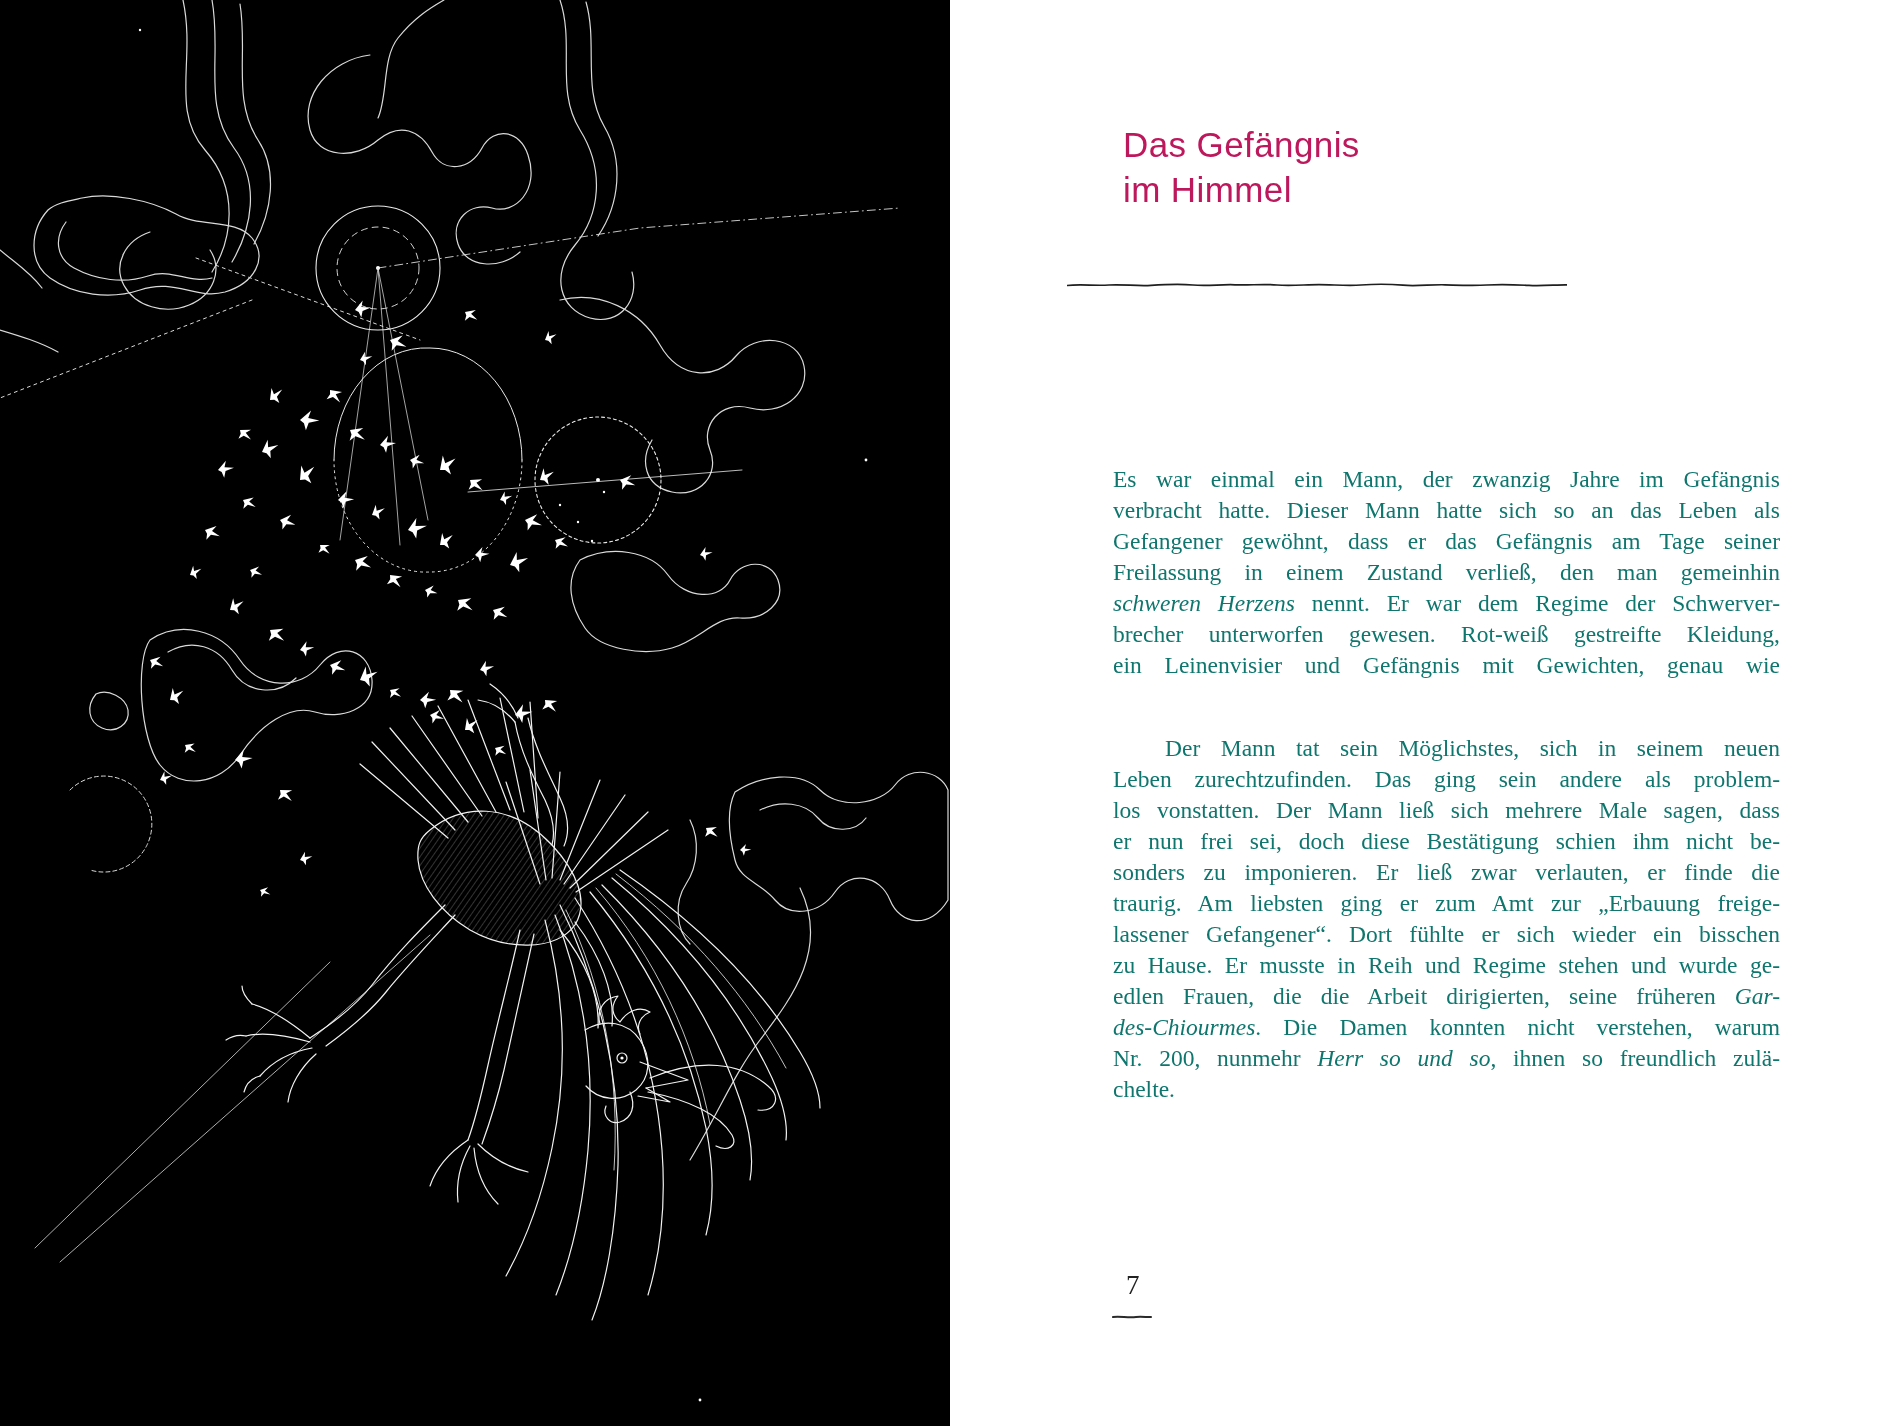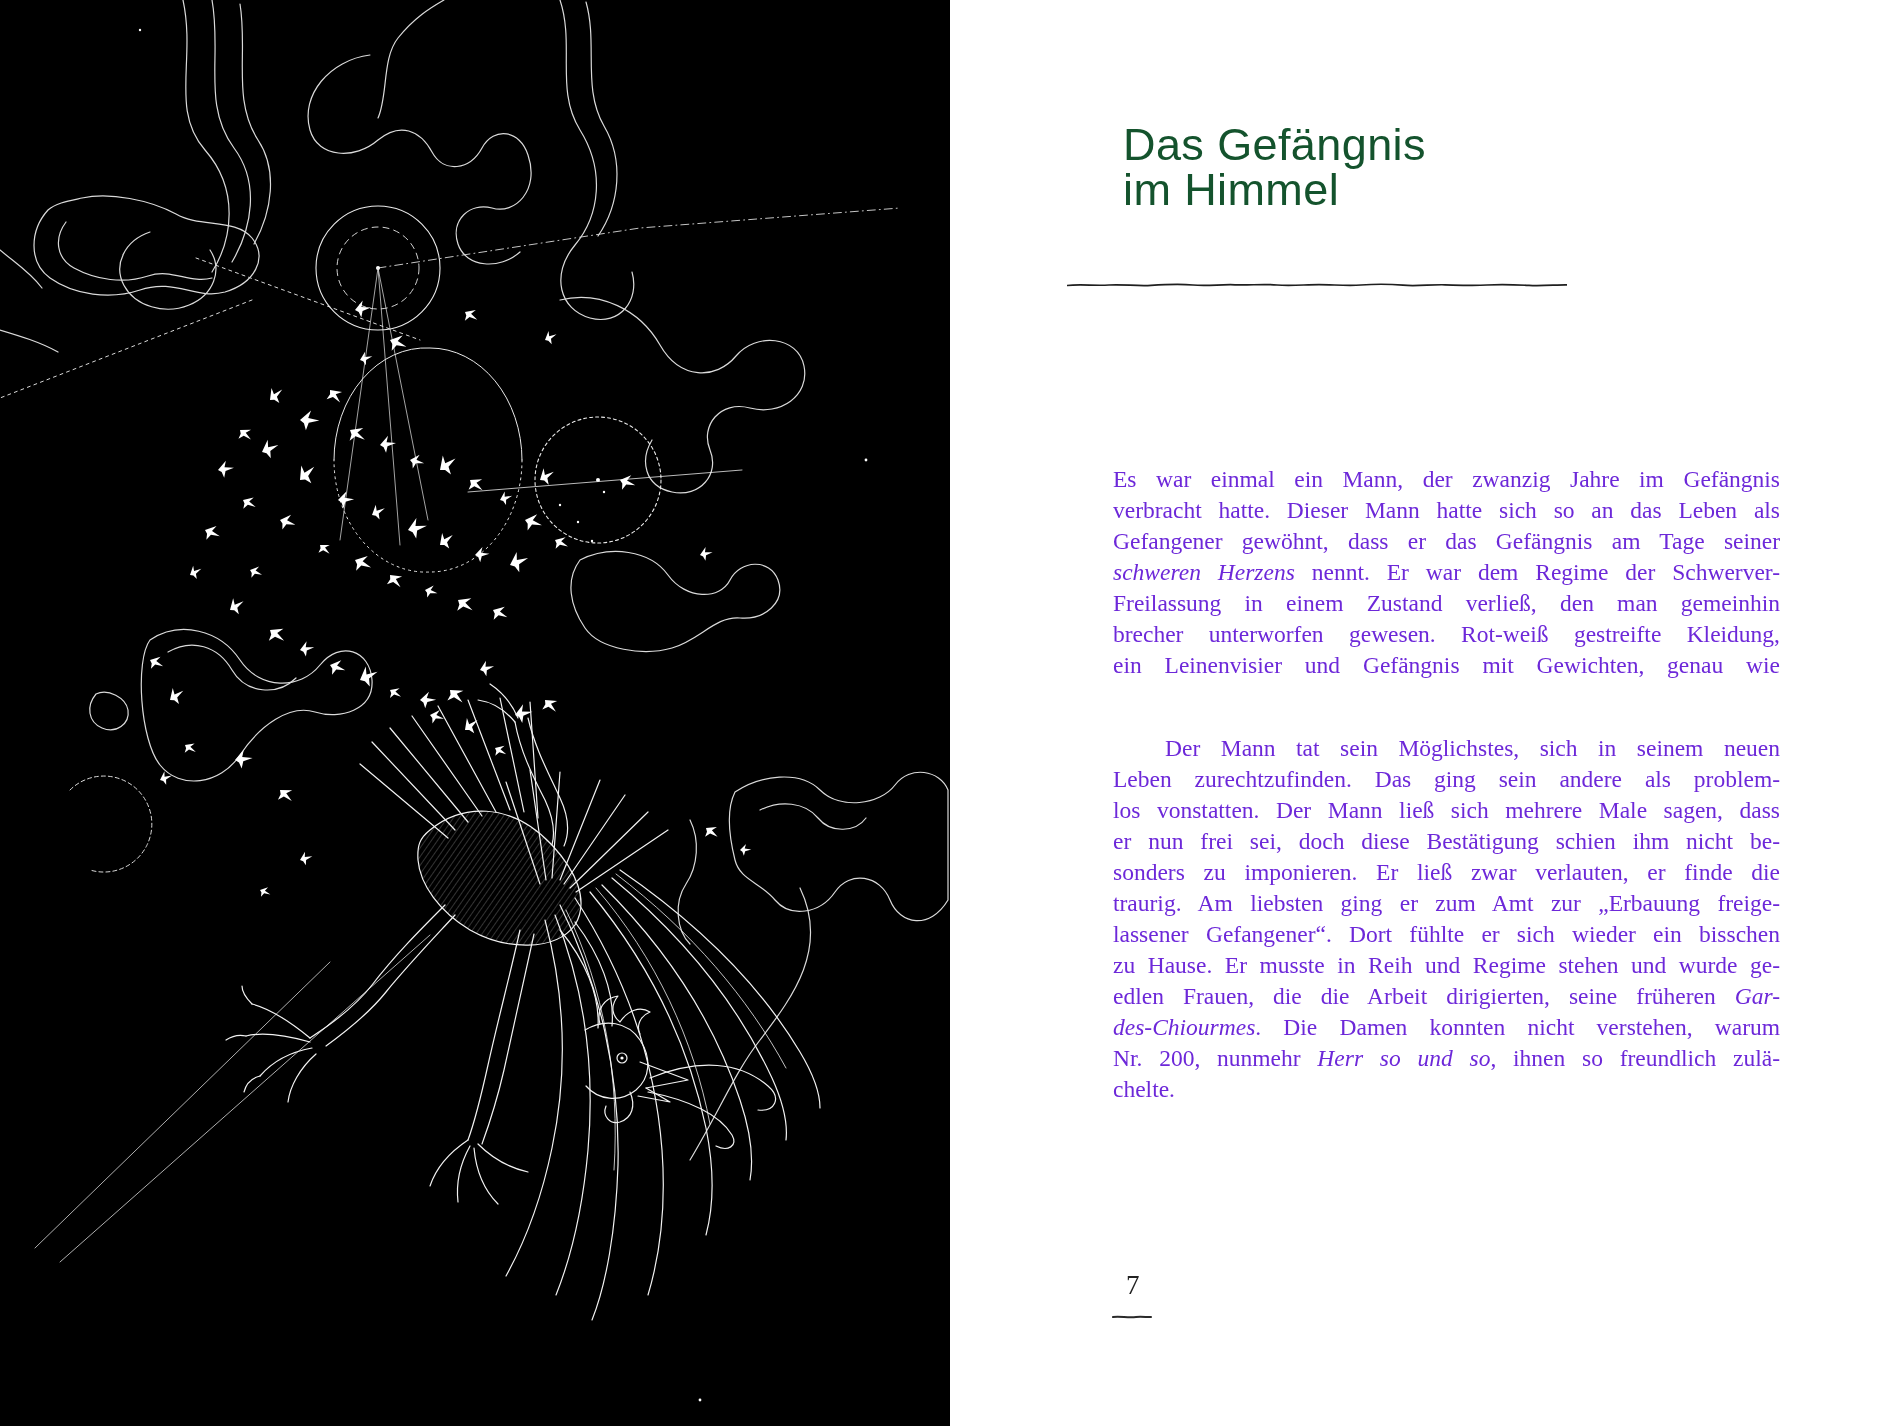--- a/index.html
+++ b/index.html
@@ -5,29 +5,29 @@
   html,body{margin:0;padding:0;background:#444;}
   .spread{width:1901px;height:1426px;display:flex;overflow:hidden;position:relative;background:#fff;}
   .page{height:1426px;position:relative;}
   .page-left{width:950px;background:#000;}
   .page-right{width:951px;background:#ffffff;color:#1b1b1b;}
   .illu{position:absolute;left:0;top:0;}
 
   .chapter-title{
     position:absolute;left:173px;top:122px;margin:0;
     font-family:"Liberation Sans",sans-serif;
-    font-weight:400;font-size:45px;line-height:45px;letter-spacing:0.4px;
-    color:#14532d;
+    font-weight:400;font-size:35px;line-height:45px;letter-spacing:0.4px;
+    color:#be185d;
   }
   .divider{position:absolute;left:117px;top:280px;}
 
   .body-text{
     position:absolute;left:163px;top:464px;width:667px;
     font-family:"Liberation Serif",serif;
-    font-size:23.5px;line-height:31px;color:#6d28d9;
+    font-size:23.5px;line-height:31px;color:#0f766e;
   }
   .para + .para{margin-top:52px;}
   .line{text-align:justify;text-align-last:justify;white-space:normal;}
   .line.last{text-align-last:left;}
   .line.indent{text-indent:52px;}
   .line em{font-style:italic;}
 
   .page-number{
     position:absolute;left:176px;top:1270px;
     font-family:"Liberation Serif",serif;font-size:27px;color:#222;
@@ -232,22 +232,22 @@
 
     <svg class="divider" width="500" height="10" viewBox="0 0 500 10" xmlns="http://www.w3.org/2000/svg">
       <path d="M0,5.5 C14,4 28,6 42,5 C56,4 70,6.4 84,5.4 C98,4.4 112,3.6 126,5 C140,6.4 154,4.2 168,4.8 C182,5.4 196,3.8 210,5 C224,6.2 238,4.6 252,4.6 C266,4.6 280,6 294,5 C308,4 322,4 336,5.2 C350,6.4 364,4.4 378,4.8 C392,5.2 406,6 420,5 C434,4 448,4.6 462,5.4 C476,6.2 490,4.6 500,4.8" stroke="#1f1f1f" stroke-width="1.7" fill="none" stroke-linecap="round"></path>
     </svg>
 
     <div class="body-text">
         <div class="para">
           <div class="line"><span>Es war einmal ein Mann, der zwanzig Jahre im Gefängnis</span></div>
           <div class="line"><span>verbracht hatte. Dieser Mann hatte sich so an das Leben als</span></div>
           <div class="line"><span>Gefangener gewöhnt, dass er das Gefängnis am Tage seiner</span></div>
+          <div class="line"><span>Freilassung in einem Zustand verließ, den man gemeinhin</span></div>
           <div class="line"><em>schweren Herzens</em><span> nennt. Er war dem Regime der Schwerver-</span></div>
-          <div class="line"><span>Freilassung in einem Zustand verließ, den man gemeinhin</span></div>
           <div class="line"><span>brecher unterworfen gewesen. Rot-weiß gestreifte Kleidung,</span></div>
           <div class="line"><span>ein Leinenvisier und Gefängnis mit Gewichten, genau wie</span></div>
         </div>
         <div class="para">
           <div class="line indent"><span>Der Mann tat sein Möglichstes, sich in seinem neuen</span></div>
           <div class="line"><span>Leben zurechtzufinden. Das ging sein andere als problem-</span></div>
           <div class="line"><span>los vonstatten. Der Mann ließ sich mehrere Male sagen, dass</span></div>
           <div class="line"><span>er nun frei sei, doch diese Bestätigung schien ihm nicht be-</span></div>
           <div class="line"><span>sonders zu imponieren. Er ließ zwar verlauten, er finde die</span></div>
           <div class="line"><span>traurig. Am liebsten ging er zum Amt zur „Erbauung freige-</span></div>

